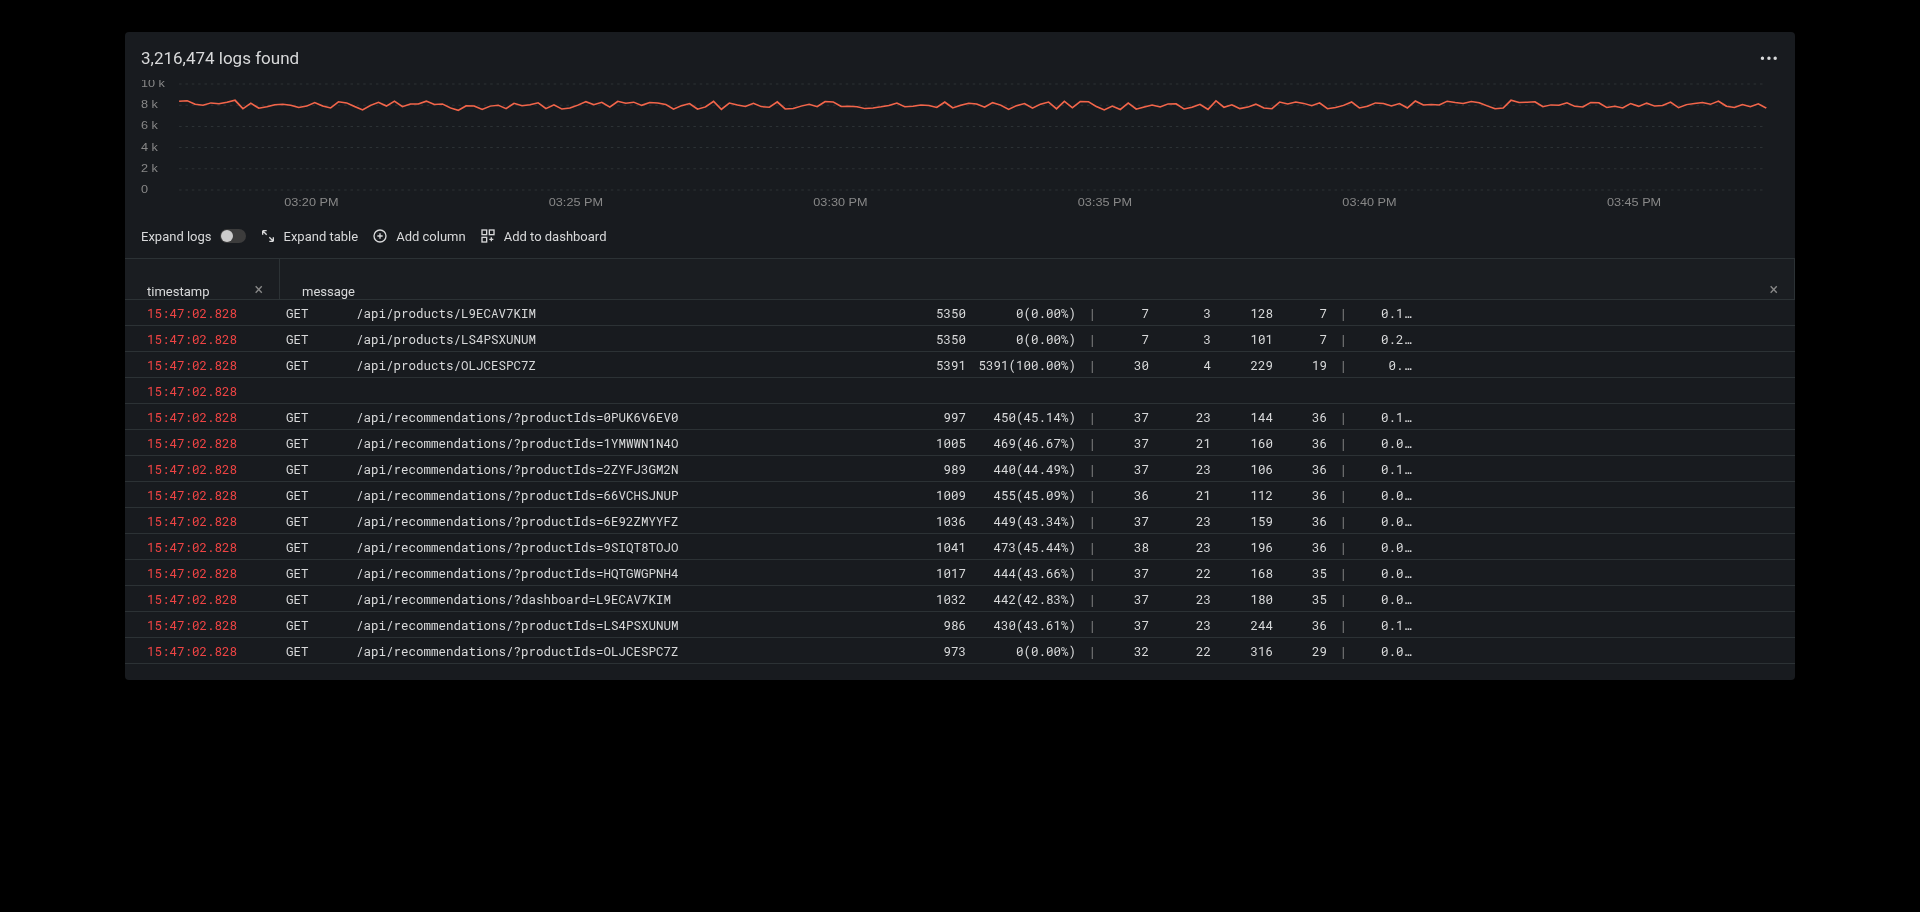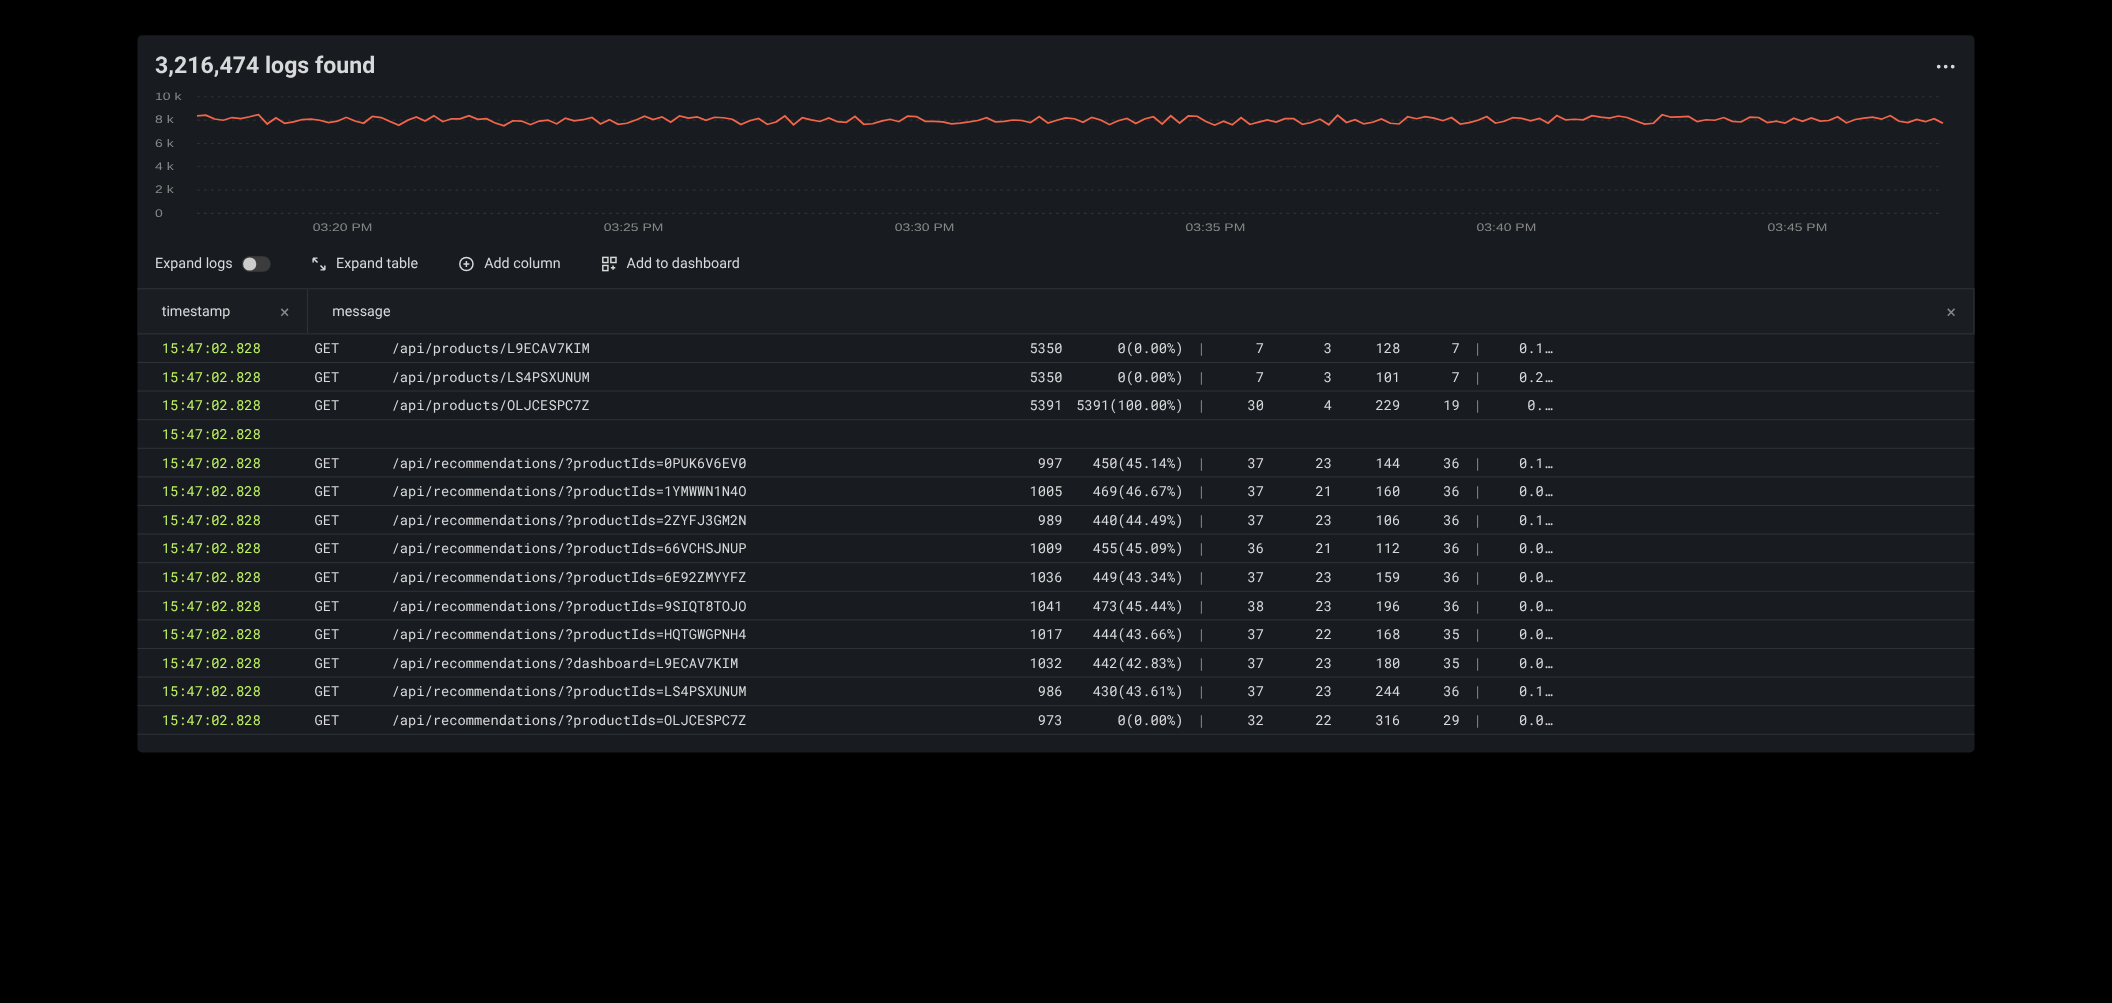--- a/index.html
+++ b/index.html
@@ -15,22 +15,22 @@
   padding: 16px 0;
   width: 100%;
 }
 .header {
   display: flex;
   justify-content: space-between;
   align-items: center;
   padding: 0 16px 12px 16px;
 }
 .title {
-  font-size: 21px;
-  font-weight: 700;
+  font-size: 17px;
+  font-weight: 400;
   color: #d8d9da;
 }
 .more-btn {
   color: #d8d9da;
   cursor: pointer;
   font-size: 16px;
   letter-spacing: 1px;
 }
 .chart-area {
   position: relative;
@@ -39,21 +39,21 @@
   text-align: right;
 }
 .chart-svg {
   width: 100%;
   height: 100%;
   display: block;
 }
 .toolbar {
   display: flex;
   align-items: center;
-  gap: 36px;
+  gap: 14px;
   padding: 16px 16px 14px 16px;
 }
 .toolbar-item {
   display: flex;
   align-items: center;
   gap: 8px;
   font-size: 13px;
   color: #d8d9da;
   cursor: pointer;
 }
@@ -81,21 +81,21 @@
 }
 .table-header {
   display: flex;
   border-top: 1px solid #2c3235;
   border-bottom: 1px solid #2c3235;
   background: #1a1d21;
   height: 42px;
 }
 .th {
   display: flex;
-  align-items: center;
+  align-items: flex-end;
   justify-content: space-between;
   padding: 0 12px 0 22px;
   font-size: 13px;
   color: #d8d9da;
   border-right: 1px solid #2c3235;
 }
 .th-timestamp {
   width: 155px;
   flex-shrink: 0;
 }
@@ -115,21 +115,21 @@
 .row {
   display: flex;
   border-bottom: 1px solid #2c3235;
   height: 26px;
   align-items: center;
 }
 .cell-ts {
   width: 155px;
   padding-left: 22px;
   flex-shrink: 0;
-  color: #bef264;
+  color: #ef4444;
 }
 .cell-msg {
   flex: 1;
   padding-left: 6px;
   white-space: pre;
   overflow: hidden;
   color: #d8d9da;
 }
 .cell-msg .method { display: inline-block; width: 70px; }
 .cell-msg .path { display: inline-block; width: 560px; }

